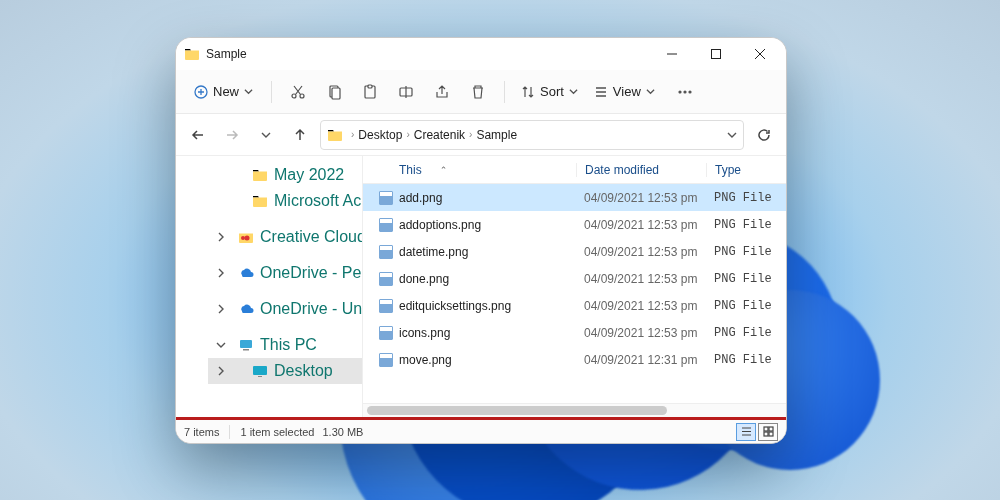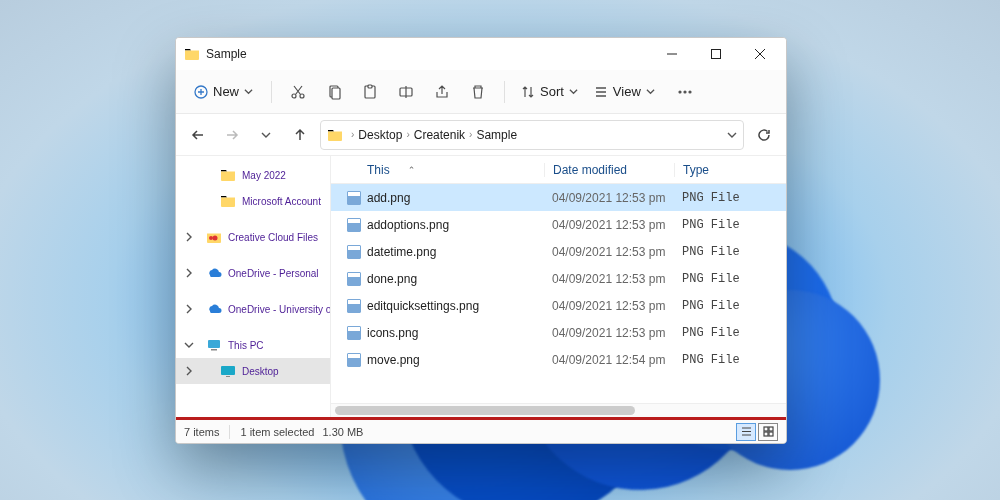--- a/index.html
+++ b/index.html
@@ -10,21 +10,21 @@
 }
 .bloom { position:absolute; border-radius:50%; filter: blur(1px); }
 .b1 { width:260px;height:260px;left:400px;top:260px;background:radial-gradient(circle at 30% 30%,#0a5de0,#0441b3);transform:rotate(-10deg);}
 .b2 { width:240px;height:240px;left:520px;top:250px;background:radial-gradient(circle at 30% 30%,#1a6df5,#0a4dd0);transform:rotate(15deg);}
 .b3 { width:220px;height:220px;left:620px;top:230px;background:radial-gradient(circle at 30% 30%,#2a7ef8,#0c55da);transform:rotate(30deg);}
 .b4 { width:280px;height:280px;left:340px;top:280px;background:radial-gradient(circle at 60% 30%,#5ea6f5,#1560d8);transform:rotate(-30deg);}
 .b5 { width:180px;height:180px;left:700px;top:290px;background:radial-gradient(circle at 30% 30%,#3d8cf8,#0f50cf);}
 
 .window {
   position: absolute; left: 175px; top: 37px; width: 612px; height: 407px;
-  background: #ffffff; border: 1px solid #c8c8c8; border-radius: 4px;
+  background: #ffffff; border: 1px solid #c8c8c8; border-radius: 16px;
   box-shadow: 0 25px 60px rgba(0,0,0,0.35);
   display: flex; flex-direction: column; overflow: hidden;
 }
 .titlebar { display:flex; align-items:center; height:32px; padding:0 4px 0 8px; background:#fff;}
 .titlebar .ticon { width:16px;height:16px;margin-right:6px;}
 .titlebar .ttext { font-size:12px; color:#222;}
 .winctrls { margin-left:auto; display:flex; }
 .winctrls div { width:44px;height:32px;display:flex;align-items:center;justify-content:center;color:#222;}
 .winctrls svg { width:10px;height:10px;stroke:#222;stroke-width:1;}
 
@@ -47,21 +47,21 @@
 .addrbar { flex:1;display:flex;align-items:center;height:30px;border:1px solid #ddd;border-radius:4px;padding:0 6px;font-size:12px;color:#222;background:#fff;}
 .addrbar .fico{width:16px;height:16px;margin-right:4px;}
 .addrbar .sep{color:#888;margin:0 4px;font-size:10px;}
 .addrbar .ddown{margin-left:auto;}
 .refbtn{width:28px;height:28px;display:flex;align-items:center;justify-content:center;}
 .refbtn svg{width:14px;height:14px;stroke:#444;fill:none;stroke-width:1.5;}
 .searchbox{width:175px;height:30px;border:1px solid #ddd;border-radius:4px;display:flex;align-items:center;padding:0 8px;font-size:12px;color:#888;background:#fff;}
 .searchbox svg{width:13px;height:13px;stroke:#888;fill:none;stroke-width:1.5;margin-right:6px;}
 
 .body { flex:1;display:flex;overflow:hidden;}
-.sidebar { width:155px;background:#fff;border-right:1px solid #eee;padding:6px 0;font-size:10px;color:#4c1d95;overflow:hidden;}
+.sidebar { width:155px;background:#fff;border-right:1px solid #eee;padding:6px 0;font-size:16px;color:#0f766e;overflow:hidden;margin-left:32px;}
 .sitem{display:flex;align-items:center;height:26px;padding:0 6px 0 30px;gap:6px;white-space:nowrap;overflow:hidden;}
 .sitem.indent2{padding-left:44px;}
 .sitem.sel{background:#e5e5e5;}
 .sitem .exp{position:absolute;left:8px;}
 .sitem{position:relative;}
 .sitem .fico{width:16px;height:16px;flex-shrink:0;}
 .sspace{height:10px;}
 
 .main{flex:1;display:flex;flex-direction:column;overflow:hidden;}
 .cols{display:flex;height:28px;align-items:center;font-size:12px;color:#1a4e8a;border-bottom:1px solid #eee;padding-left:8px;}
@@ -370,21 +370,21 @@
               <span>icons.png</span>
             </div>
             <div class="r2">04/09/2021 12:53 pm</div>
             <div class="r3">PNG File</div>
           </div>
           <div class="row">
             <div class="r1">
               <div class="imgico"></div>
               <span>move.png</span>
             </div>
-            <div class="r2">04/09/2021 12:54 pm</div>
+            <div class="r2">04/09/2021 12:31 pm</div>
             <div class="r3">PNG File</div>
           </div>
         </div>
       <div class="hscroll">
           <div class="thumb"></div>
         </div>
     </div>
   </div>
 
   <div class="status">

